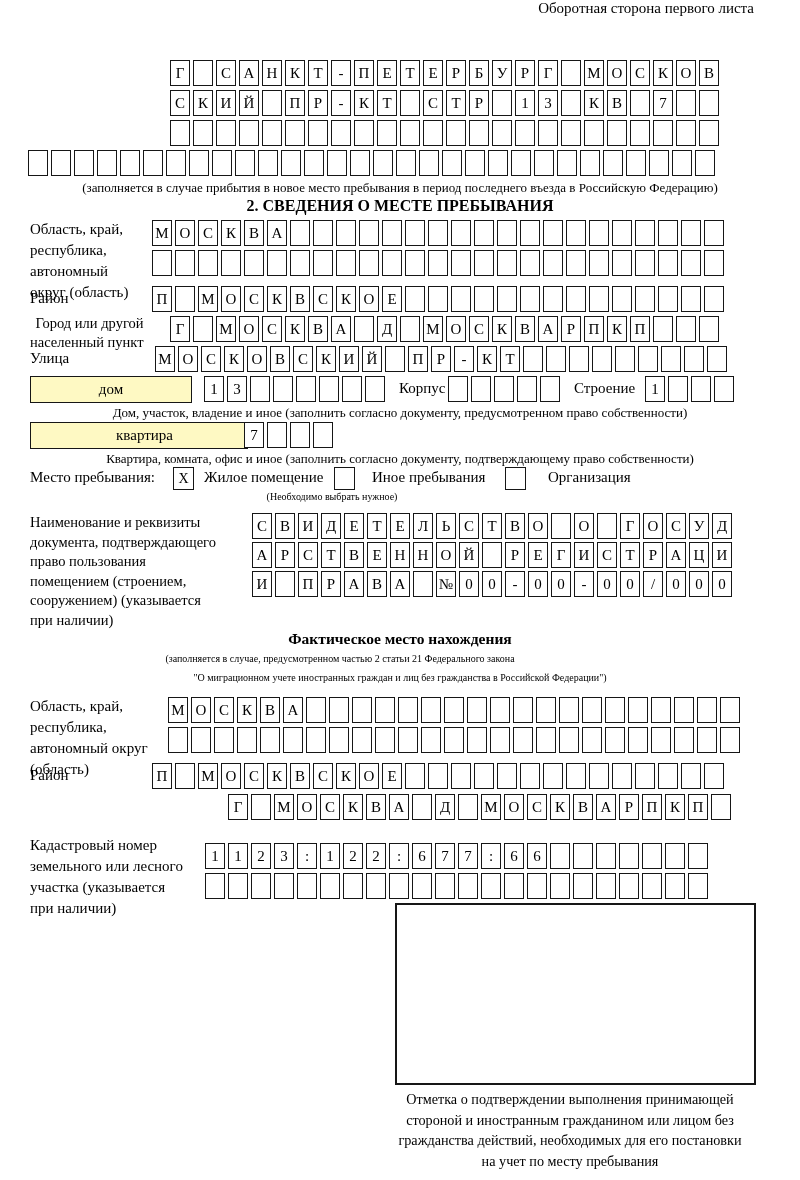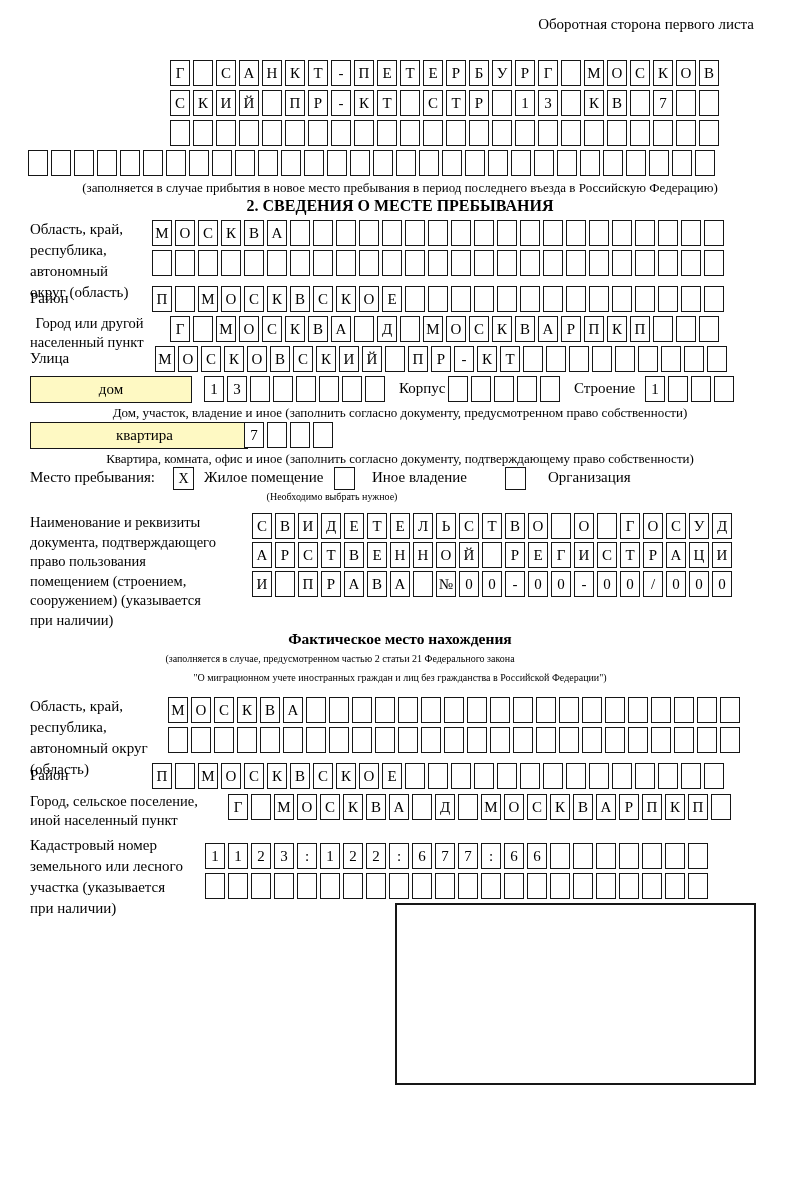--- a/index.html
+++ b/index.html
@@ -1,20 +1,20 @@
 <!DOCTYPE html>
 <html><head>
 <meta charset="utf-8">
 <style>
   html,body{margin:0;padding:0;background:#fff;}
   .page{
     position:relative;width:800px;height:1180px;background:#fff;
     font-family:"Liberation Serif","DejaVu Serif",serif;color:#000;overflow:hidden;
   }
-  .hdr{position:absolute;top:16px;right:46px;font-size:15px;}
+  .hdr{position:absolute;top:0;right:46px;font-size:15px;}
   .lbl{position:absolute;font-size:15px;line-height:21px;}
   .lbl2{position:absolute;font-size:14.5px;line-height:19px;}
   .cells{position:absolute;display:flex;gap:3px;}
   .cell{
     width:18px;height:24px;border:1.5px solid #161616;background:#fff;
     display:flex;align-items:center;justify-content:center;
     font-size:15px;line-height:1;flex:0 0 auto;
   }
   .cap{position:absolute;left:0;width:800px;text-align:center;font-size:13px;}
   .sect-title{position:absolute;left:0;width:800px;text-align:center;font-size:16px;font-weight:bold;}
@@ -329,21 +329,21 @@
       <span class="cell"></span>
       <span class="cell"></span>
       <span class="cell"></span>
     </div>
   <div class="cap" style="top:451px;">Квартира, комната, офис и иное (заполнить согласно документу, подтверждающему право собственности)</div>
 
   <div class="inline-lbl" style="top:469px;left:30px;">Место пребывания:</div>
   <div class="cb" style="top:467px;left:173px;">X</div>
   <div class="inline-lbl" style="top:469px;left:204px;">Жилое помещение</div>
   <div class="cb" style="top:467px;left:334px;"></div>
-  <div class="inline-lbl" style="top:469px;left:372px;">Иное владение</div>
+  <div class="inline-lbl" style="top:469px;left:372px;">Иное пребывания</div>
   <div class="cb" style="top:467px;left:505px;"></div>
   <div class="inline-lbl" style="top:469px;left:548px;">Организация</div>
   <div class="note-c" style="top:491px;left:132px;width:400px;">(Необходимо выбрать нужное)</div>
 
   <div class="lbl2" style="top:513px;left:30px;line-height:19.5px;">Наименование и реквизиты<br>документа, подтверждающего<br>право пользования<br>помещением (строением,<br>сооружением) (указывается<br>при наличии)</div>
   <div class="cells" style="top:513px;left:252px;">
       <span class="cell">С</span>
       <span class="cell">В</span>
       <span class="cell">И</span>
       <span class="cell">Д</span>
@@ -494,21 +494,20 @@
       <span class="cell"></span>
       <span class="cell"></span>
       <span class="cell"></span>
       <span class="cell"></span>
       <span class="cell"></span>
       <span class="cell"></span>
       <span class="cell"></span>
       <span class="cell"></span>
     </div>
 
-  <div class="lbl2" style="top:792px;left:30px;">Город, сельское поселение,<br>иной населенный пункт</div>
   <div class="cells" style="top:794px;left:228px;">
       <span class="cell">Г</span>
       <span class="cell"></span>
       <span class="cell">М</span>
       <span class="cell">О</span>
       <span class="cell">С</span>
       <span class="cell">К</span>
       <span class="cell">В</span>
       <span class="cell">А</span>
       <span class="cell"></span>
@@ -571,14 +570,15 @@
       <span class="cell"></span>
       <span class="cell"></span>
       <span class="cell"></span>
       <span class="cell"></span>
       <span class="cell"></span>
       <span class="cell"></span>
       <span class="cell"></span>
     </div>
 
   <div class="stamp-box" style="top:903px;left:395px;width:357px;height:178px;"></div>
+  <div class="stamp-cap" style="top:1089px;left:360px;width:420px;">Отметка о подтверждении выполнения принимающей<br>стороной и иностранным гражданином или лицом без<br>гражданства действий, необходимых для его постановки<br>на учет по месту пребывания</div>
 
 </div>
 
 </body></html>

